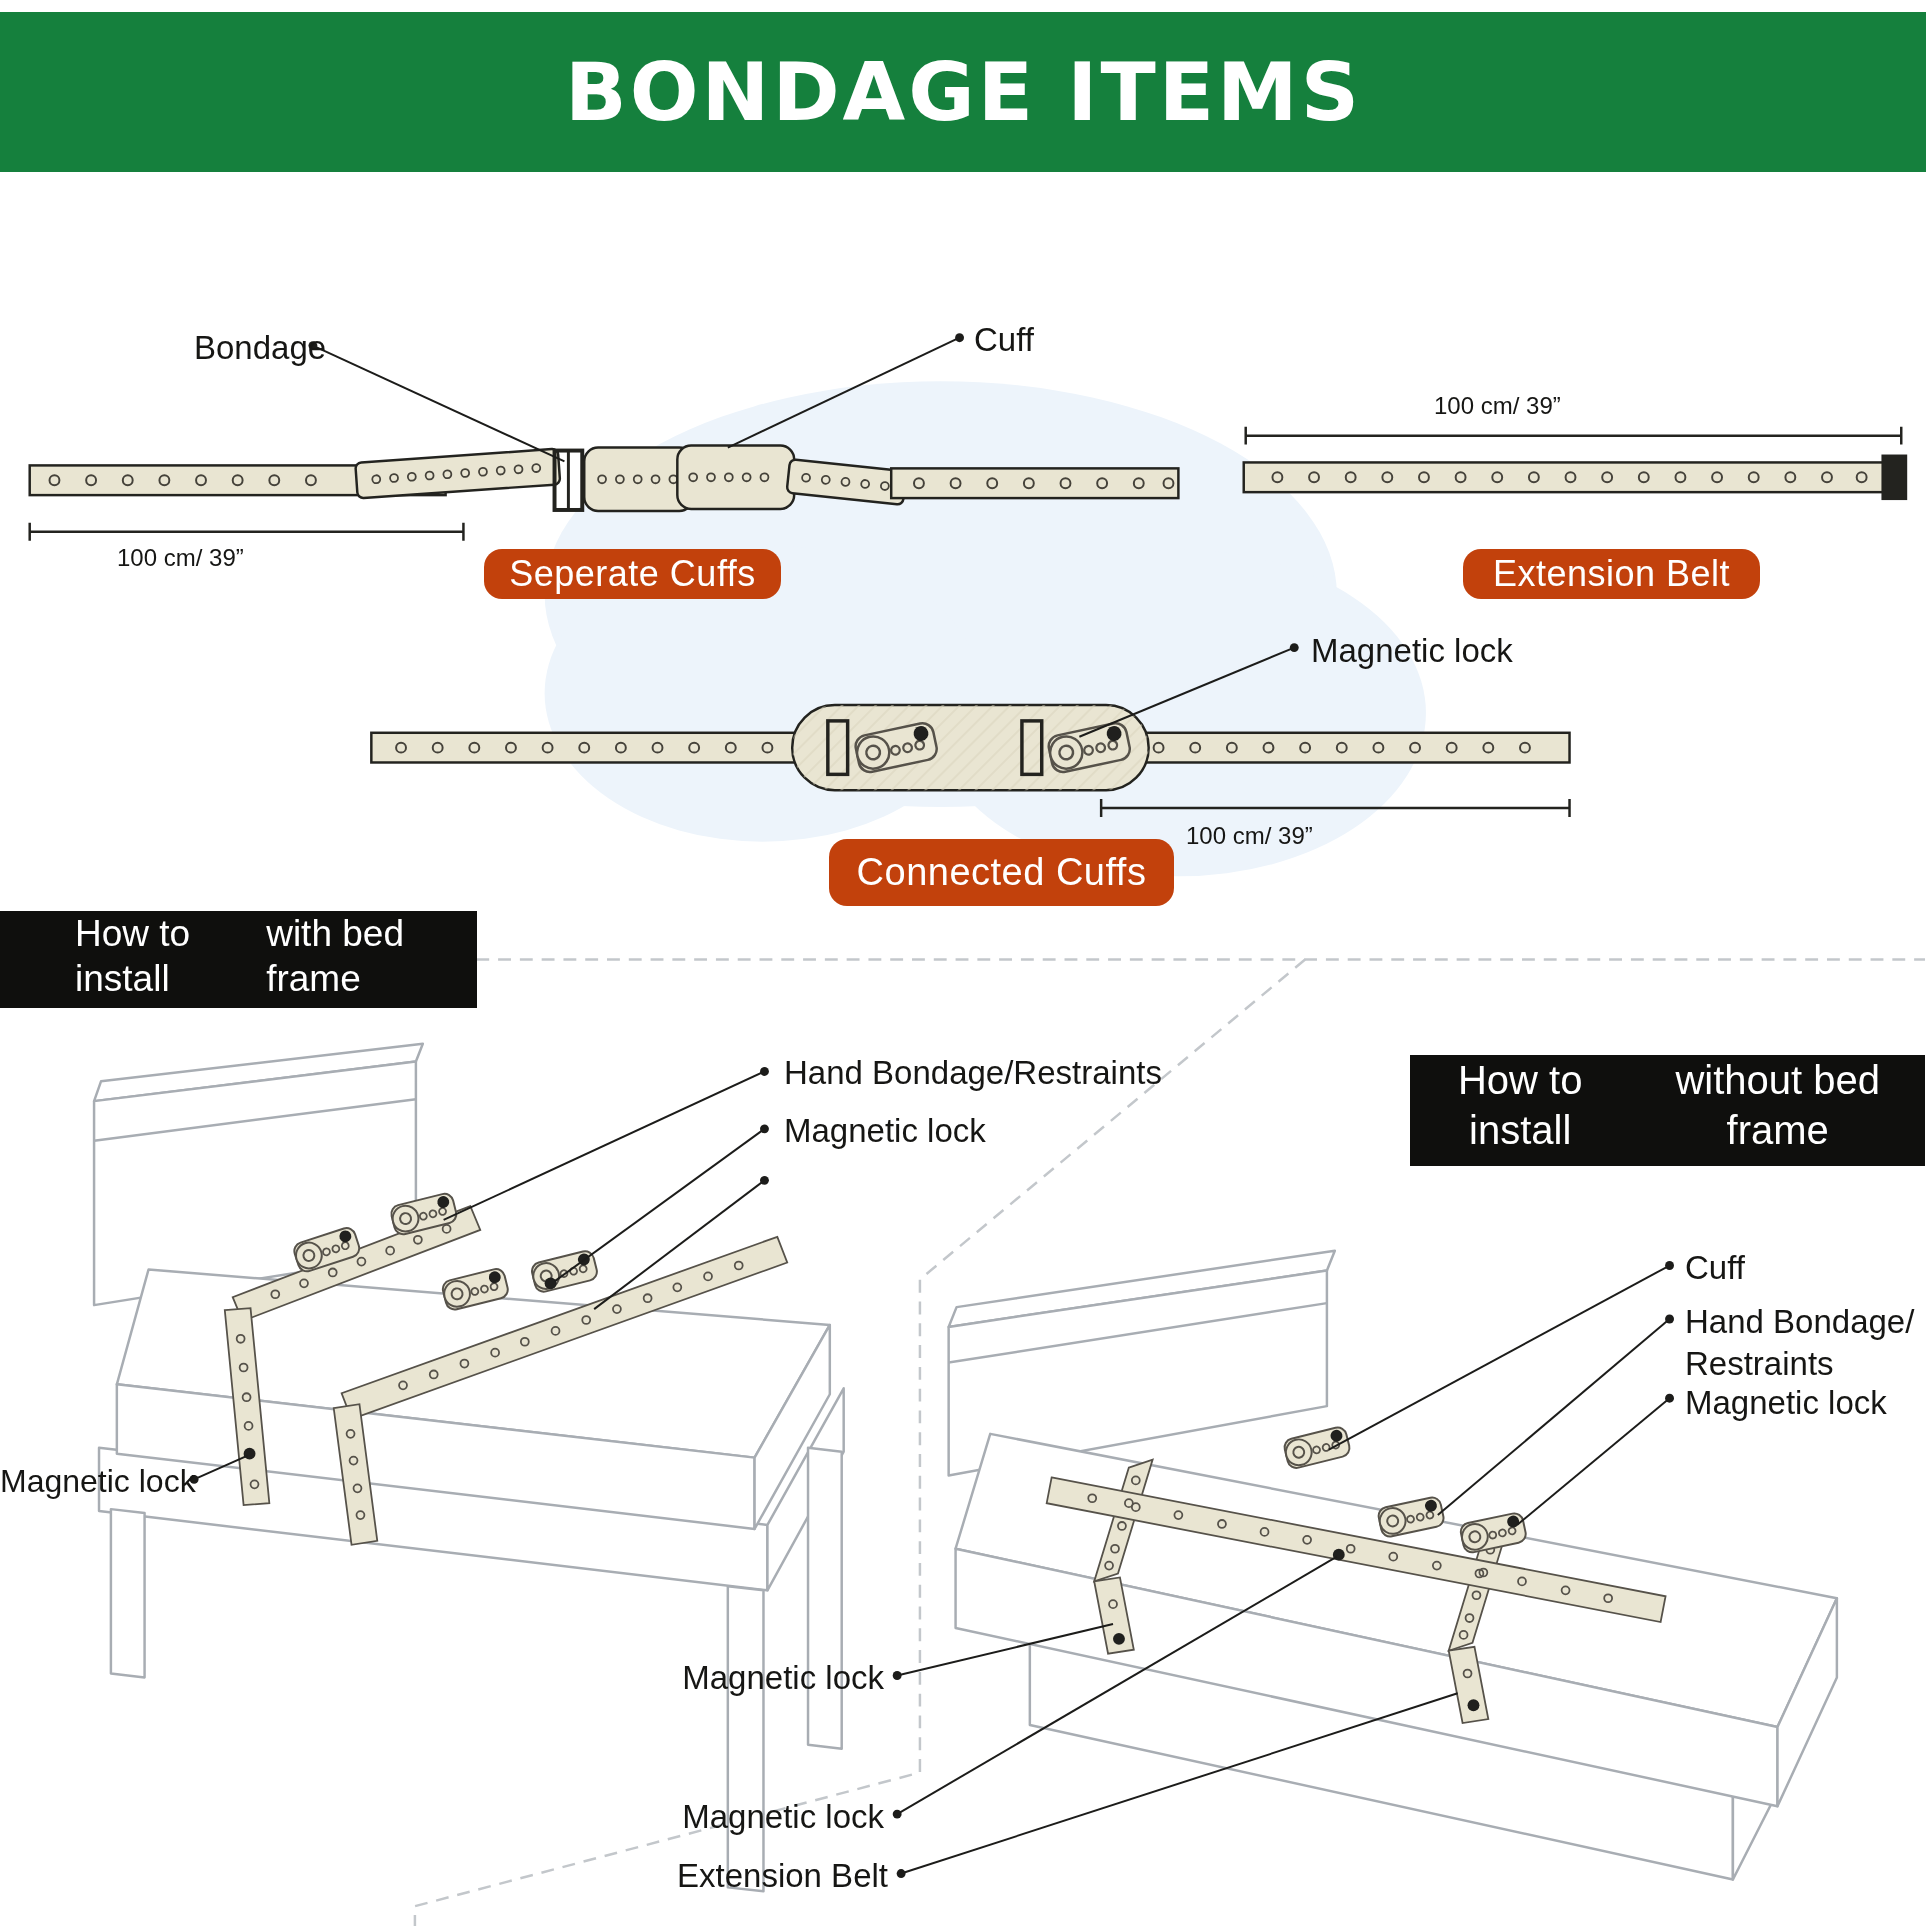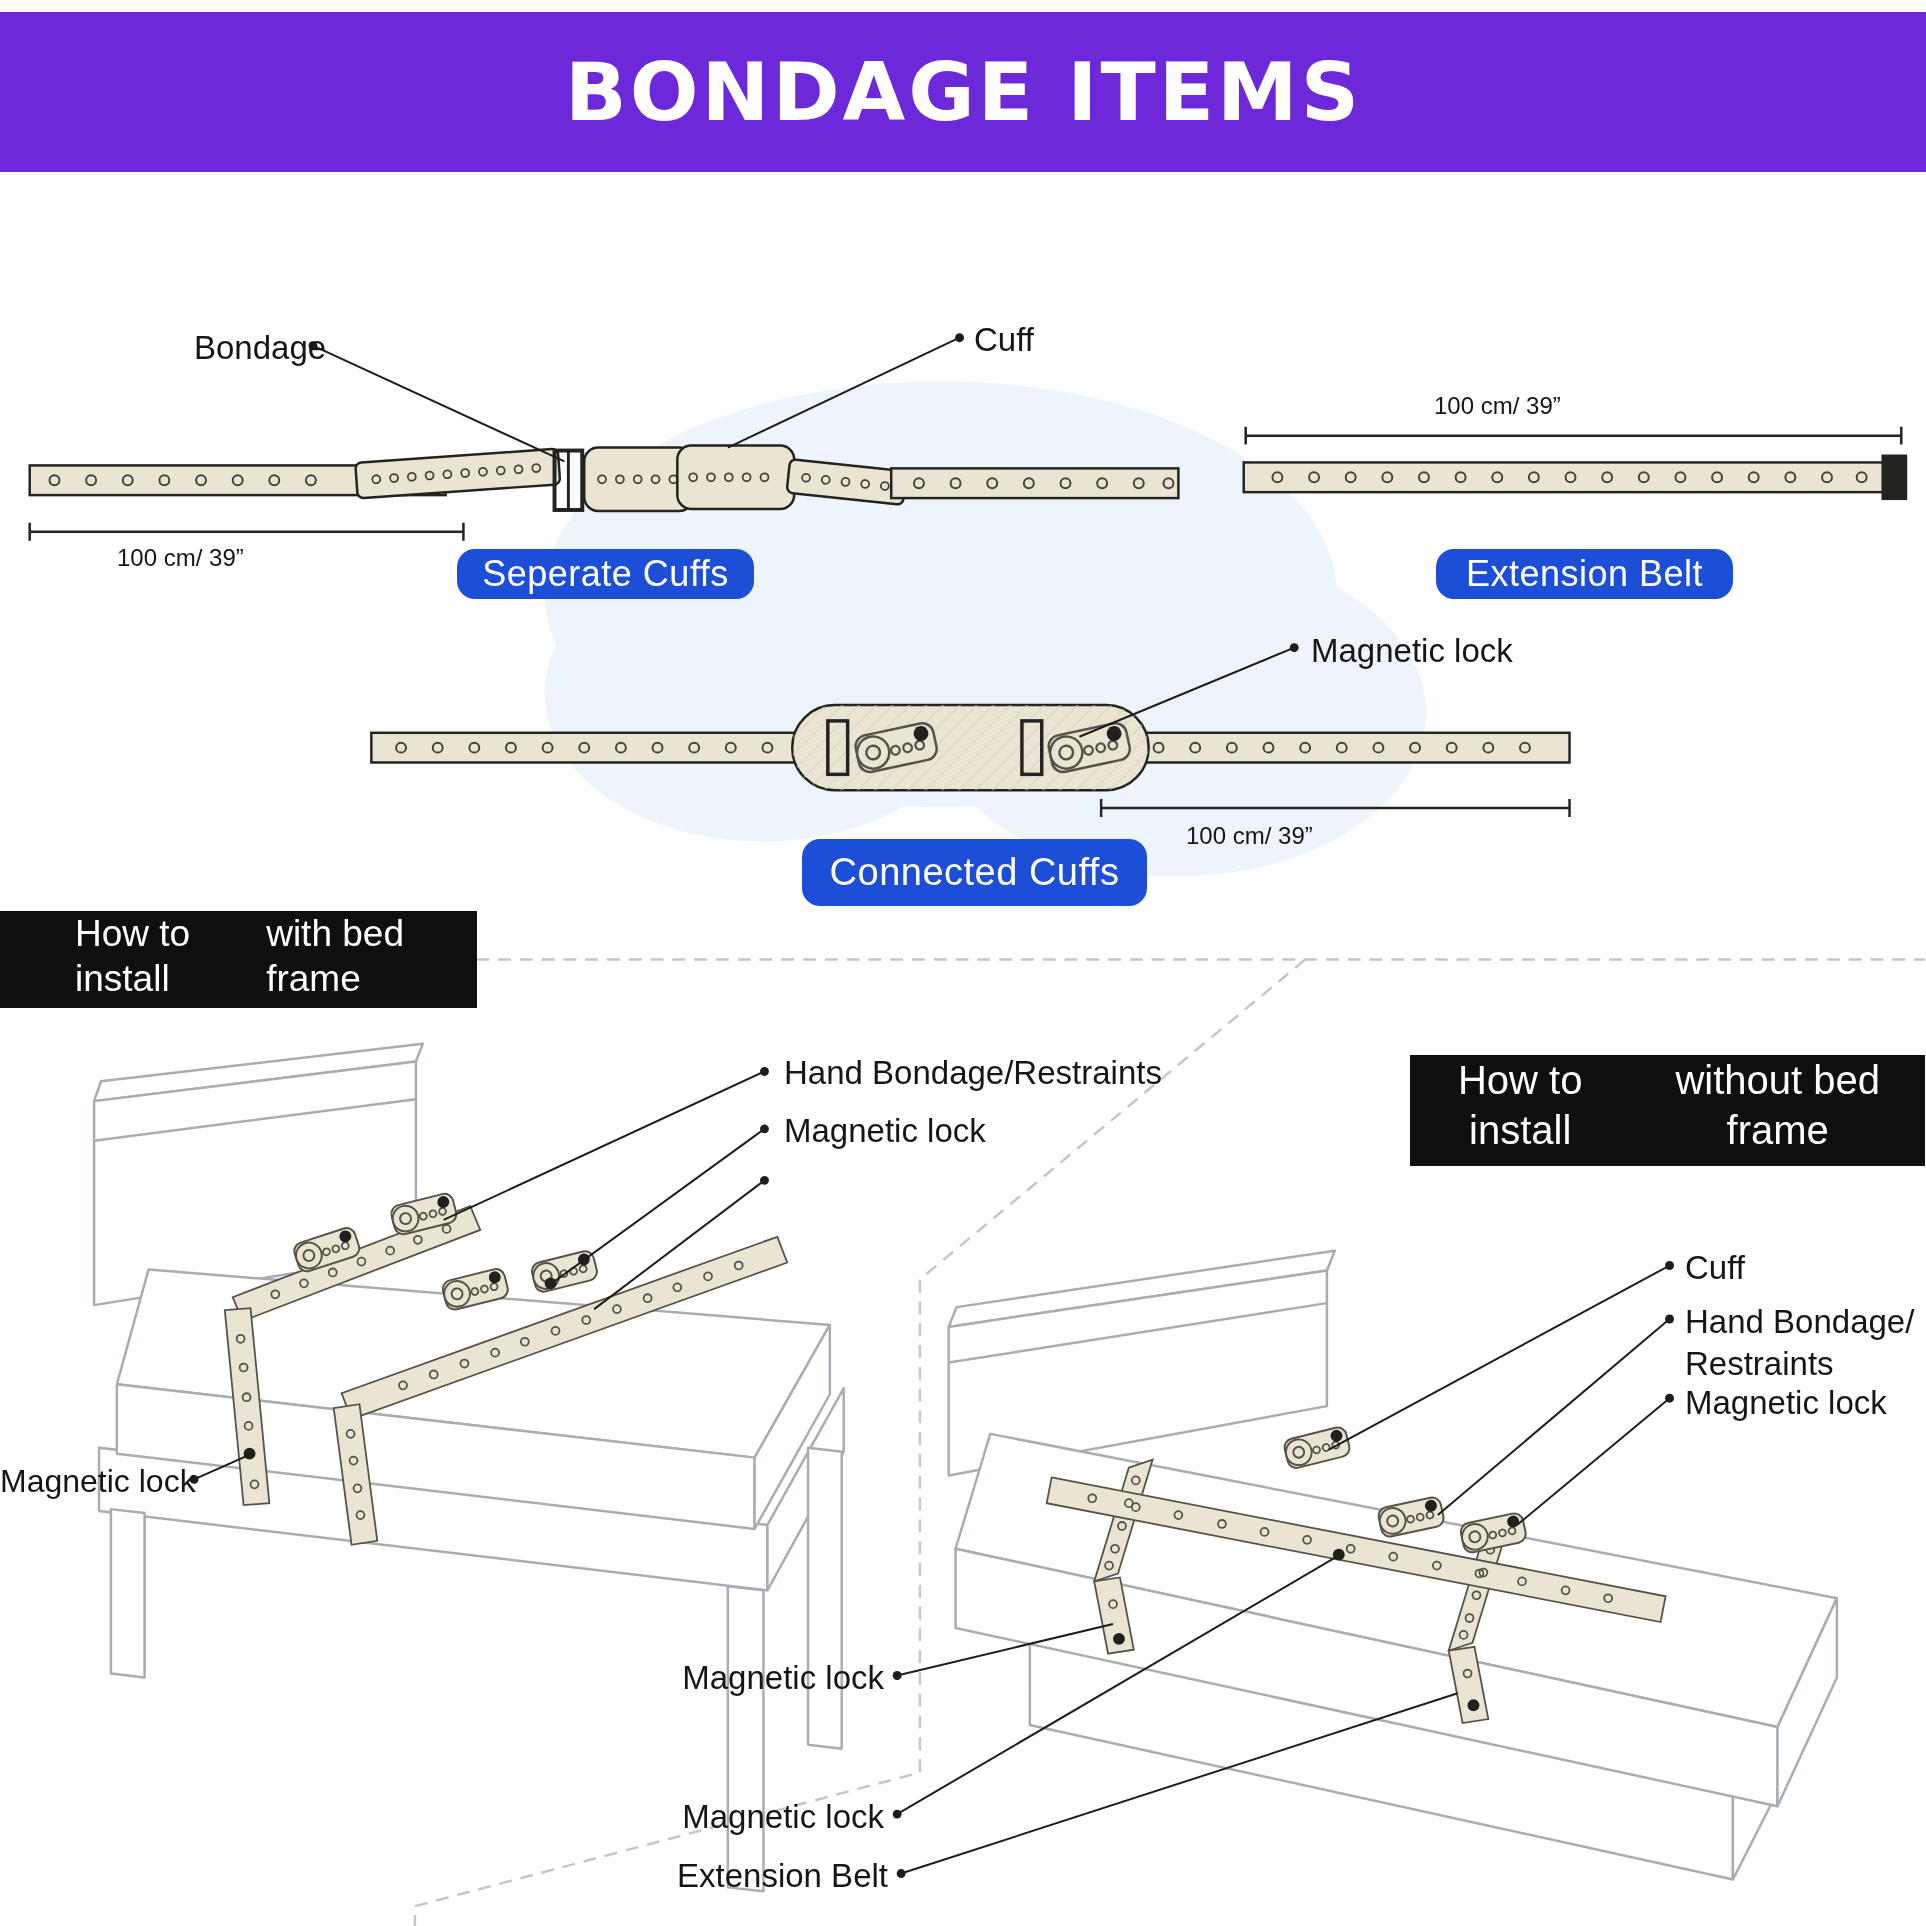--- a/index.html
+++ b/index.html
@@ -4,38 +4,38 @@
 <style>
   * { margin:0; padding:0; box-sizing:border-box; }
   html,body { background:#ffffff; }
   #page {
     position:relative; width:1927px; height:1927px; background:#ffffff;
     overflow:hidden; font-family:"Liberation Sans",sans-serif; color:#181816;
   }
   svg.art { position:absolute; left:0; top:0; }
   .hdr {
     position:absolute; left:0; top:12px; width:1927px; height:160px;
-    background:#6d28d9; display:flex; align-items:center; justify-content:center;
+    background:#15803d; display:flex; align-items:center; justify-content:center;
   }
   .hdr-title {
     font-family:"DejaVu Sans",sans-serif; font-weight:800; font-size:81px;
     letter-spacing:3px; color:#ffffff;
   }
   .banner {
     position:absolute; left:569px; top:192px; width:798px; height:87px;
     background:#0f0f0d; color:#ffffff; display:flex; align-items:center; justify-content:center;
     font-size:42px; font-weight:500; letter-spacing:0.5px;
   }
   .lbl { position:absolute; font-size:33px; line-height:1.25; color:#161614; white-space:nowrap; }
   .lbl-sm { font-size:32px; }
   .dim { position:absolute; font-size:24px; text-align:left; color:#161614; white-space:nowrap; }
   .pill {
-    position:absolute; background:#1d4ed8; color:#ffffff; border-radius:18px;
+    position:absolute; background:#c2410c; color:#ffffff; border-radius:18px;
     display:flex; align-items:center; justify-content:center;
-    font-size:36px; font-weight:500; letter-spacing:0.5px;
+    font-size:36px; font-weight:500; letter-spacing:0.5px;margin-left:27px;
   }
   .section-box {
     position:absolute; background:#0f0f0d; color:#ffffff; font-weight:500;
     display:flex; flex-direction:row; justify-content:center;
   }
   .box-left { left:0; top:911px; width:477px; height:97px; padding-left:75px; font-size:37px; line-height:45px; }
   .box-right { left:1410px; top:1055px; width:515px; height:111px; text-align:center; font-size:40px; line-height:50px; }
   .two-line span { display:block; }
 </style>
 </head>

